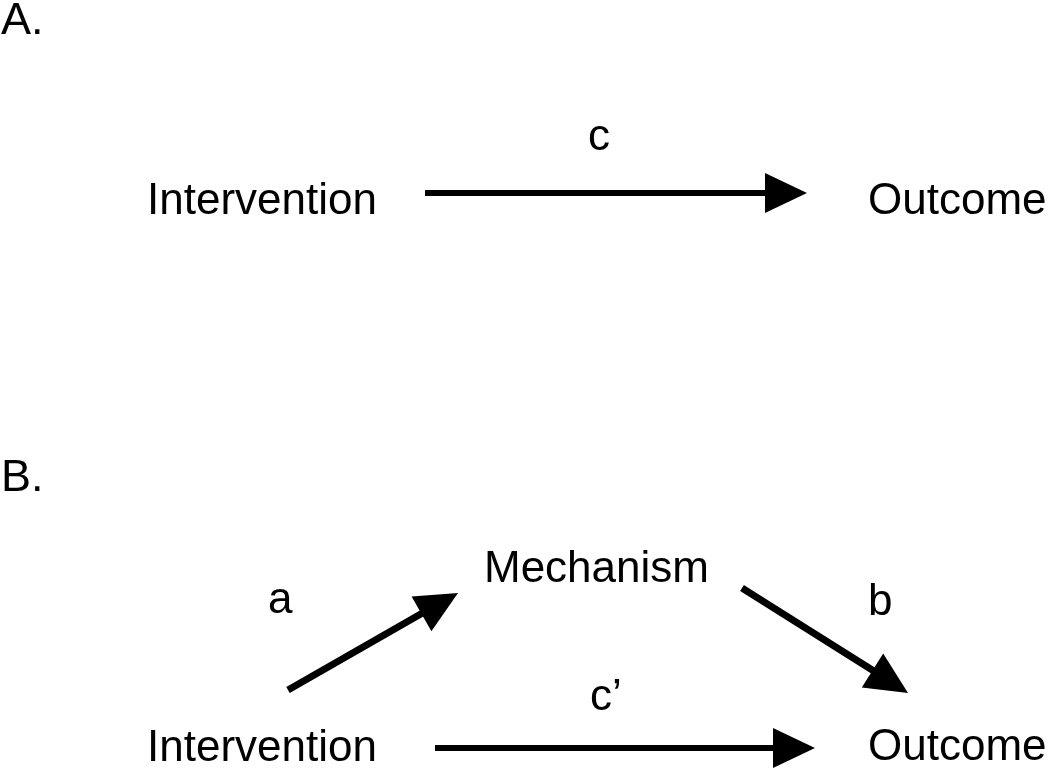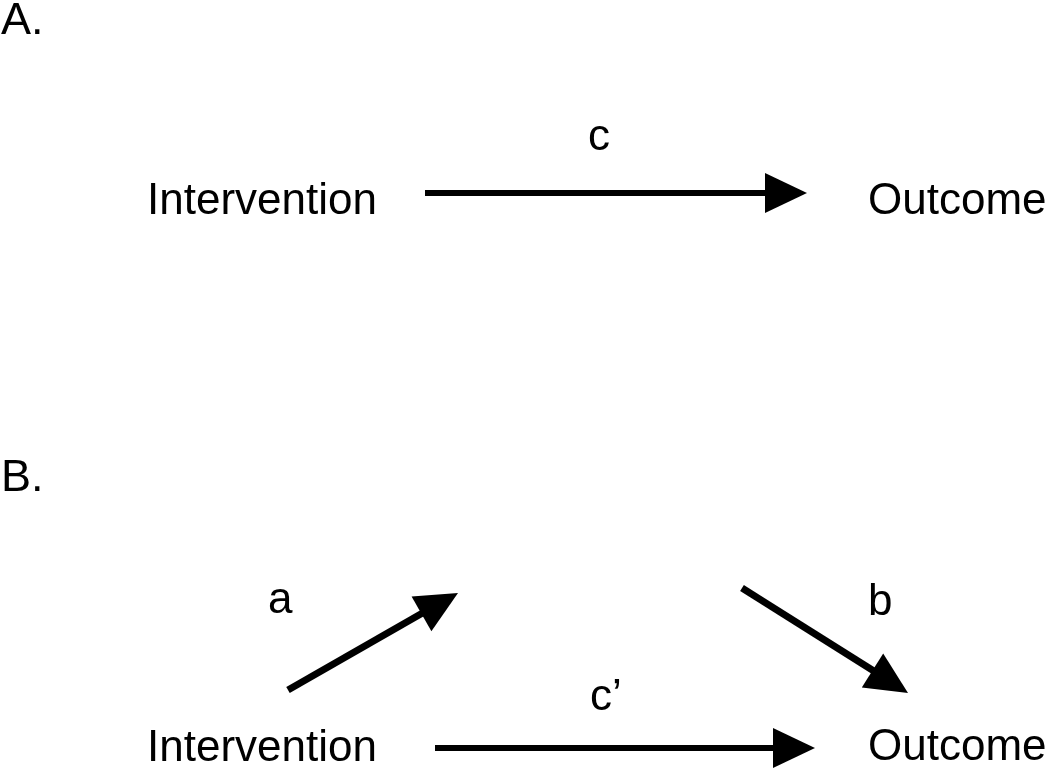--- a/index.html
+++ b/index.html
@@ -74,20 +74,21 @@
   <div class="txt panel-label" style="left:1px; top:-5px;">A.</div>
 
   <div class="txt" style="left:147px; top:175px;">Intervention</div>
 
   <div class="txt" style="left:588px; top:111px;">c</div>
 
   <div class="txt" style="left:868px; top:175px;">Outcome</div>
 
   <div class="txt panel-label" style="left:1px; top:452px;">B.</div>
 
+  <div class="txt" style="left:484px; top:543px;">Mechanism</div>
 
   <div class="txt" style="left:268px; top:574px;">a</div>
 
   <div class="txt" style="left:868px; top:576px;">b</div>
 
   <div class="txt" style="left:590px; top:671px;">c’</div>
 
   <div class="txt" style="left:147px; top:722px;">Intervention</div>
 
   <div class="txt" style="left:868px; top:721px;">Outcome</div>

